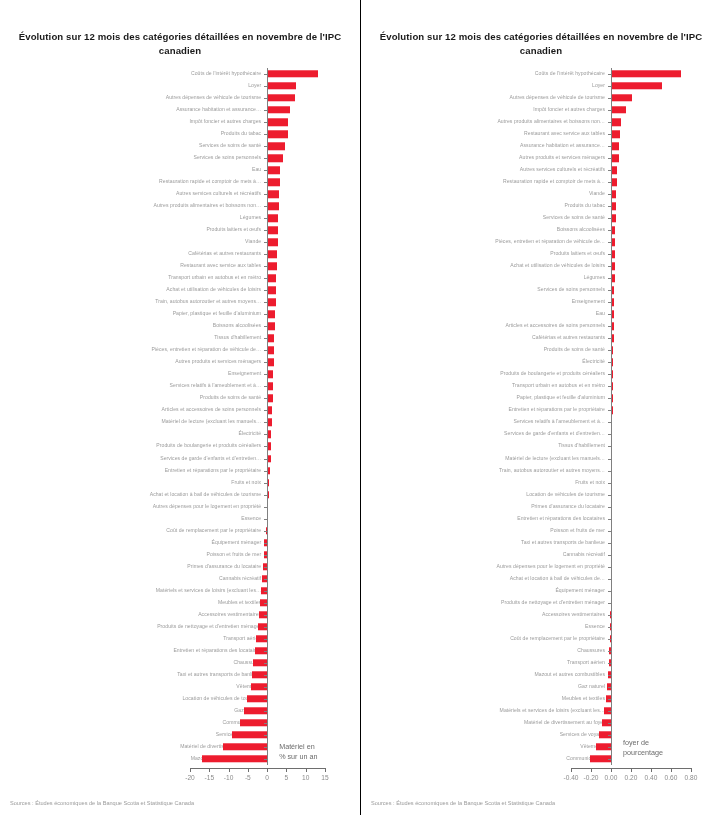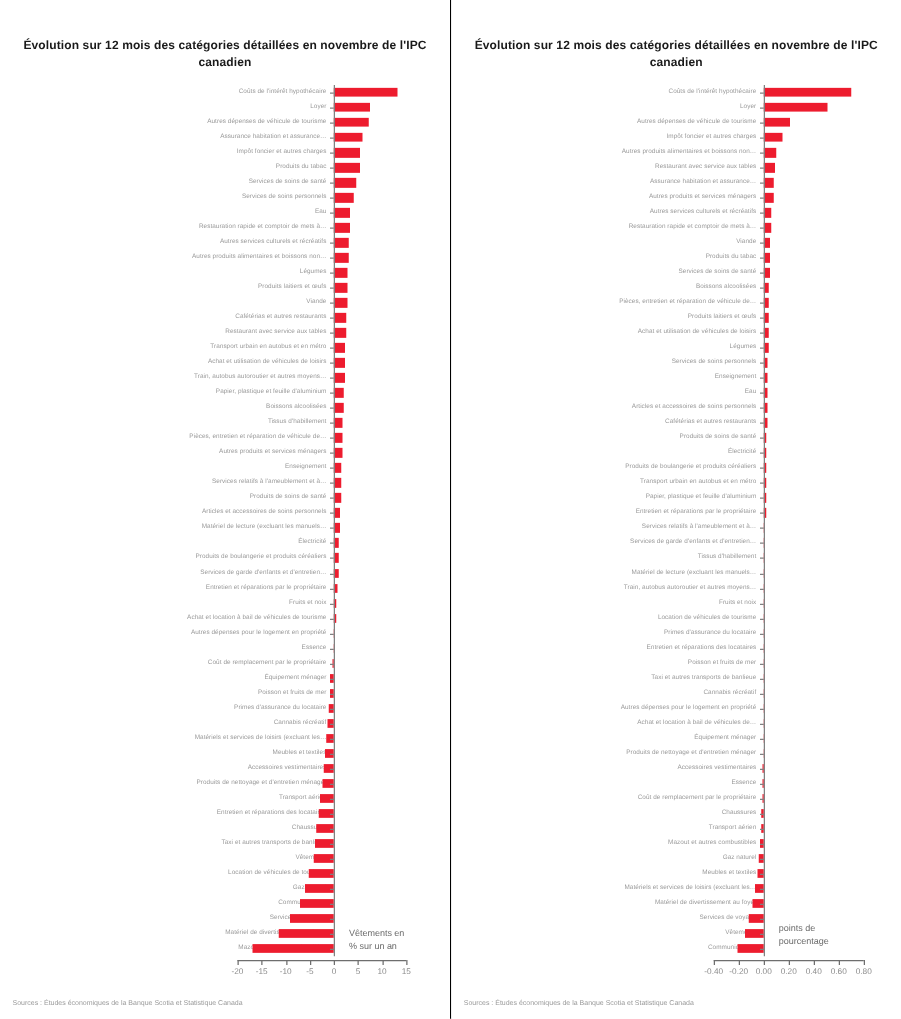--- a/index.html
+++ b/index.html
@@ -535,21 +535,21 @@
         <div class="axis-tick" style="left: 267.143px; top: 768px;"></div>
         <div class="axis-label" style="left: 267.143px; top: 774px;">0</div>
         <div class="axis-tick" style="left: 286.429px; top: 768px;"></div>
         <div class="axis-label" style="left: 286.429px; top: 774px;">5</div>
         <div class="axis-tick" style="left: 305.714px; top: 768px;"></div>
         <div class="axis-label" style="left: 305.714px; top: 774px;">10</div>
         <div class="axis-tick" style="left: 325px; top: 768px;"></div>
         <div class="axis-label" style="left: 325px; top: 774px;">15</div>
       </div>
 
-    <div class="axis-note" id="note-left" style="left: 279.143px; top: 742px;">Vêtements en
+    <div class="axis-note" id="note-left" style="left: 279.143px; top: 742px;">Matériel en
 % sur un an</div>
 
     <div class="source">Sources : Études économiques de la Banque Scotia et Statistique Canada</div>
   </div>
 
   <div class="panel-divider"></div>
 
   <div class="panel panel-right">
     <div class="chart-title">Évolution sur 12 mois des catégories détaillées en novembre de l'IPC canadien</div>
 
@@ -976,19 +976,19 @@
         <div class="axis-tick" style="left: 270px; top: 768px;"></div>
         <div class="axis-label" style="left: 270px; top: 774px;">0.20</div>
         <div class="axis-tick" style="left: 290px; top: 768px;"></div>
         <div class="axis-label" style="left: 290px; top: 774px;">0.40</div>
         <div class="axis-tick" style="left: 310px; top: 768px;"></div>
         <div class="axis-label" style="left: 310px; top: 774px;">0.60</div>
         <div class="axis-tick" style="left: 330px; top: 768px;"></div>
         <div class="axis-label" style="left: 330px; top: 774px;">0.80</div>
       </div>
 
-    <div class="axis-note" id="note-right" style="left: 262px; top: 738px;">points de
+    <div class="axis-note" id="note-right" style="left: 262px; top: 738px;">foyer de
 pourcentage</div>
 
     <div class="source">Sources : Études économiques de la Banque Scotia et Statistique Canada</div>
   </div>
 
 </div>
 
 </body></html>

